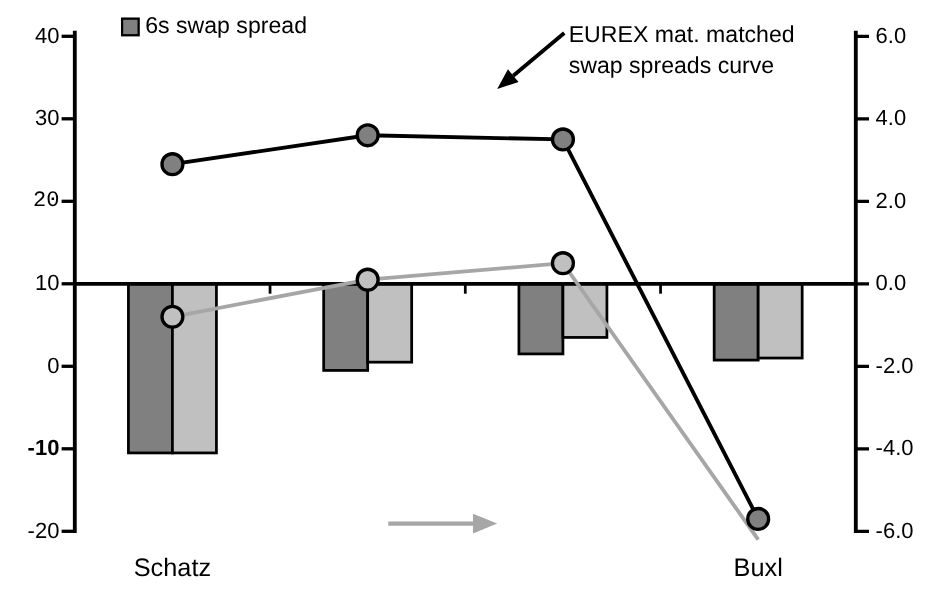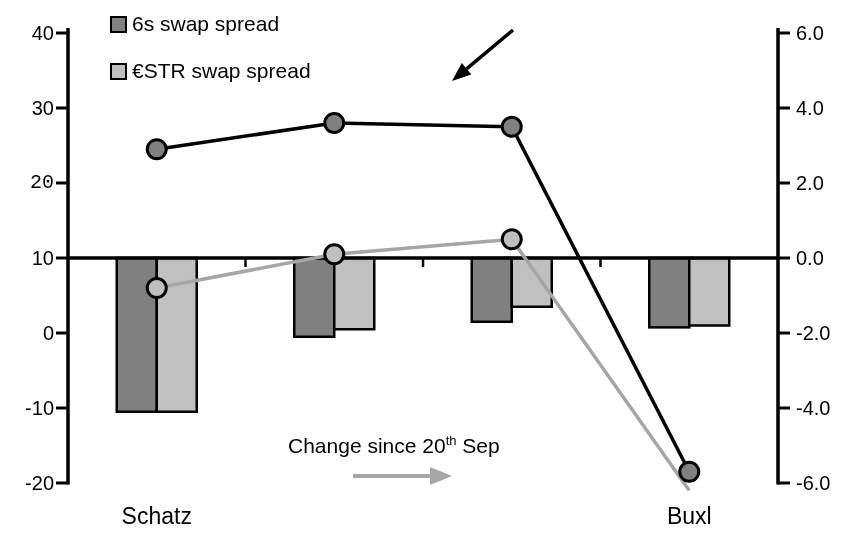--- a/index.html
+++ b/index.html
@@ -64,34 +64,31 @@
       <polygon points="452,81 461.76594365582605,63.05908741141548 471.3872532459187,74.56692829368316" fill="#000"></polygon>
       <line x1="353" y1="476" x2="430" y2="476" stroke="#a6a6a6" stroke-width="4"></line>
       <polygon points="452,476 430,485 430,467" fill="#a6a6a6"></polygon>
     </svg>
 
   <div class="legend">
     <div class="legend-item">
       <span class="swatch" id="swatch-0" style="background: rgb(128, 128, 128);"></span>
       <span class="legend-label">6s swap spread</span>
     </div>
-    <div class="legend-item">
-      <span class="swatch" id="swatch-1" style="background: rgb(192, 192, 192);"></span>
-      <span class="legend-label">€STR swap spread</span>
-    </div>
   </div>
 
+  <div class="curve-note">EUREX mat. matched
+swap spreads curve</div>
 
-  <div class="change-note"><span>Change since 20</span><sup>th</sup><span> Sep</span></div>
 <div class="tick-label left" style="left: 0px; top: 20px;">40</div>
     <div class="tick-label left" style="left: 0px; top: 95px;">30</div>
     <div class="tick-label left" style="left: 0px; top: 170px; font-family: Liberation Mono, monospace;">20</div>
     <div class="tick-label left" style="left: 0px; top: 245px;">10</div>
     <div class="tick-label left" style="left: 0px; top: 320px;">0</div>
-    <div class="tick-label left" style="left: 0px; top: 395px;">-10</div>
+    <div class="tick-label left" style="left: 0px; top: 395px; font-weight: bold;">-10</div>
     <div class="tick-label left" style="left: 0px; top: 470px;">-20</div>
     <div class="tick-label right" style="left: 796px; top: 20px;">6.0</div>
     <div class="tick-label right" style="left: 796px; top: 95px;">4.0</div>
     <div class="tick-label right" style="left: 796px; top: 170px;">2.0</div>
     <div class="tick-label right" style="left: 796px; top: 245px;">0.0</div>
     <div class="tick-label right" style="left: 796px; top: 320px;">-2.0</div>
     <div class="tick-label right" style="left: 796px; top: 395px;">-4.0</div>
     <div class="tick-label right" style="left: 796px; top: 470px;">-6.0</div>
     <div class="cat-label" style="left: 96.75px; top: 503px;">Schatz</div>
     <div class="cat-label" style="left: 629.25px; top: 503px;">Buxl</div>

